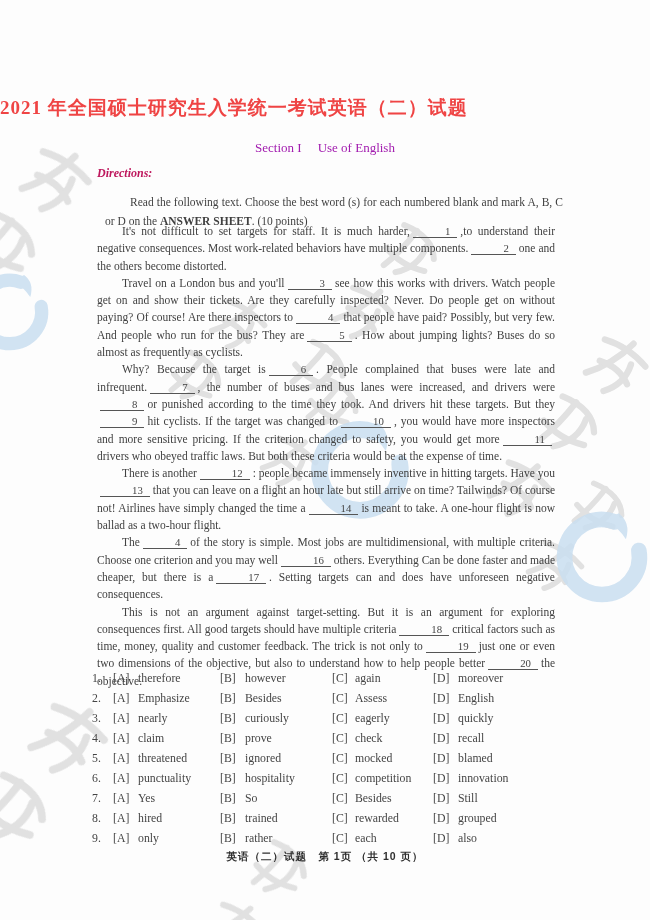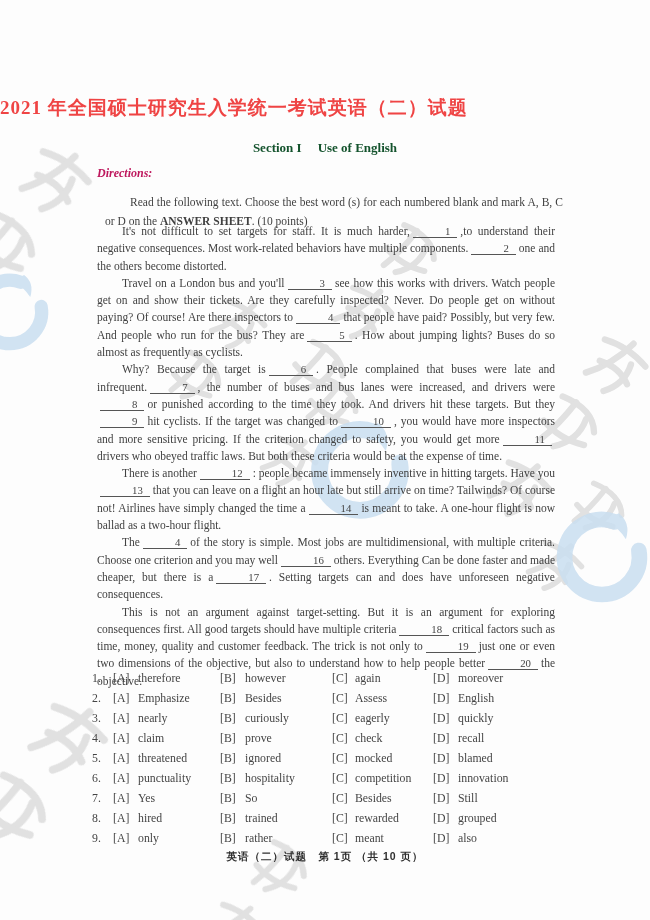--- a/index.html
+++ b/index.html
@@ -11,21 +11,21 @@
   .page{position:absolute;inset:0;}
   .wm-layer{position:absolute;inset:0;pointer-events:none;z-index:0;}
   .doc{position:absolute;inset:0;z-index:1;}
 
   .title{
     position:absolute;top:95px;left:0;right:0;
     font-size:19px;font-weight:700;color:#ef4444;letter-spacing:1px;
   }
   .section{
     position:absolute;top:140px;left:0;right:0;text-align:center;
-    font-size:13px;font-weight:700;color:#14532d;
+    font-size:13px;font-weight:400;color:#a21caf;
   }
   .section .sec-name{margin-left:16px;}
   .dir-label{
     position:absolute;top:166px;left:97px;
     font-size:12px;font-weight:700;color:#be185d;font-style:italic;
   }
   .dir-text{
     position:absolute;top:185px;left:97px;width:458px;margin:8px;
     font-size:11.5px;line-height:19px;text-align:justify;text-indent:25px;
   }
@@ -242,21 +242,21 @@
           <span>[D]</span>
           <span>grouped</span>
         </div>
         <div class="opt-row">
           <span>9.</span>
           <span>[A]</span>
           <span>only</span>
           <span>[B]</span>
           <span>rather</span>
           <span>[C]</span>
-          <span>meant</span>
+          <span>each</span>
           <span>[D]</span>
           <span>also</span>
         </div>
       </div>
 
     <div class="footer">英语（二）试题　第 1页 （共 10 页）</div>
   </div>
 </div>
 
 </body></html>

